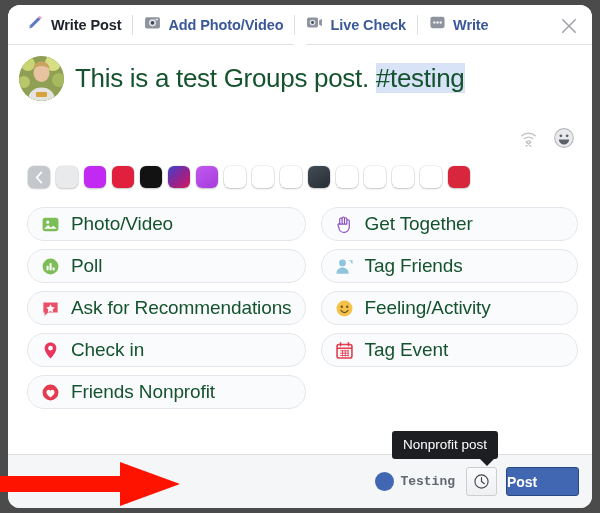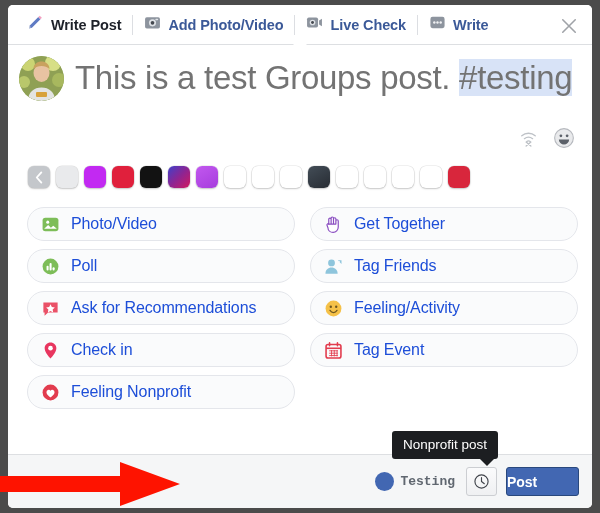--- a/index.html
+++ b/index.html
@@ -20,21 +20,21 @@
   }
 
   
   .dialog {
     position: absolute;
     left: 8px;
     top: 5px;
     width: 584px;
     height: 503px;
     background: #ffffff;
-    border-radius: 5px;
+    border-radius: 12px;
     overflow: hidden;
     display: flex;
     flex-direction: column;
   }
 
   
   .tabbar {
     position: relative;
     height: 40px;
     flex: 0 0 40px;
@@ -113,23 +113,23 @@
   }
   .avatar {
     width: 45px; height: 45px;
     border-radius: 50%;
     flex: 0 0 45px;
     overflow: hidden;
     background: #9db36a;
     position: relative;
   }
   .post-text {
-    font-size: 33px;
+    font-size: 26px;
     line-height: 40px;
-    color: #737373;
+    color: #14532d;
     letter-spacing: -0.3px;
     white-space: nowrap;
     padding-top: 2px;
   }
   .hashtag {
     background: #d8e3f7;
   }
 
   
   .util-row {
@@ -175,22 +175,22 @@
     align-items: center;
     gap: 11px;
     height: 34px;
     border: 1px solid #e4e6eb;
     border-radius: 17px;
     padding: 0 13px;
     background: #fafbfc;
     cursor: pointer;
   }
   .opt-label {
-    font-size: 16px;
-    color: #1d4ed8;
+    font-size: 19px;
+    color: #14532d;
     letter-spacing: -0.1px;
     white-space: nowrap;
   }
   .opt-icon { flex: 0 0 19px; width:19px; height:19px; display:flex; align-items:center; justify-content:center;}
 
   
   .footer {
     flex: 0 0 54px;
     border-top: 1px solid #dddfe2;
     background: #f5f6f7;
@@ -503,21 +503,21 @@
           <span class="opt-label">Tag Event</span>
         </div>
 
         <div class="opt">
           <span class="opt-icon">
             <svg width="19" height="19" viewBox="0 0 24 24">
               <circle cx="12" cy="12" r="10" fill="#e23c4e"></circle>
               <path d="M12 18.2s-5.1-3.3-5.1-6.6a2.9 2.9 0 0 1 5.1-1.9 2.9 2.9 0 0 1 5.1 1.9c0 3.3-5.1 6.6-5.1 6.6z" fill="#ffffff"></path>
             </svg>
           </span>
-          <span class="opt-label">Feeling Nonprofit</span>
+          <span class="opt-label">Friends Nonprofit</span>
         </div>
 
       </div>
     </div>
 
     <div class="footer">
 
       <div class="audience">
         <span class="audience-dot"></span>
         <span class="audience-label">Testing</span>

